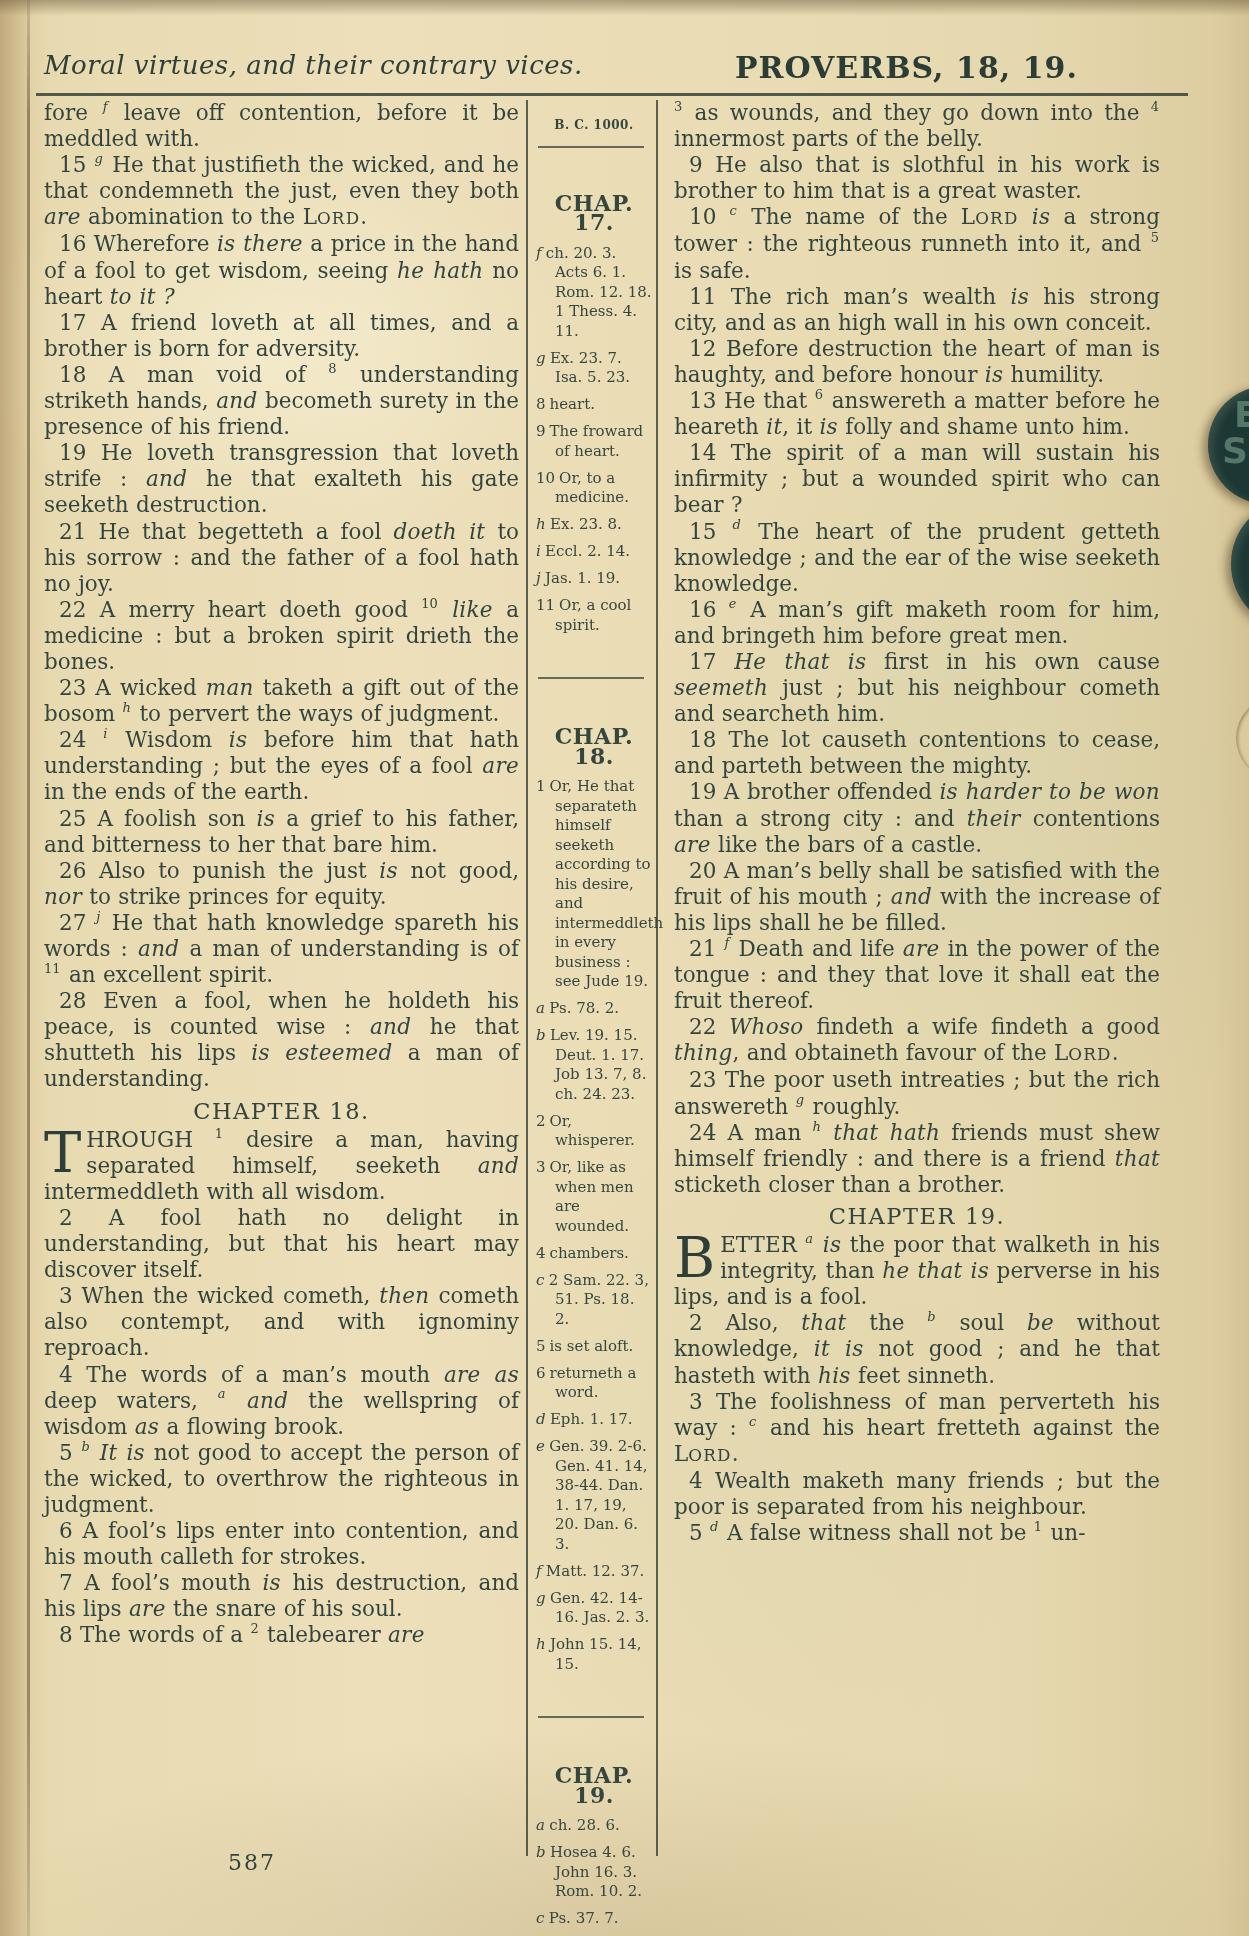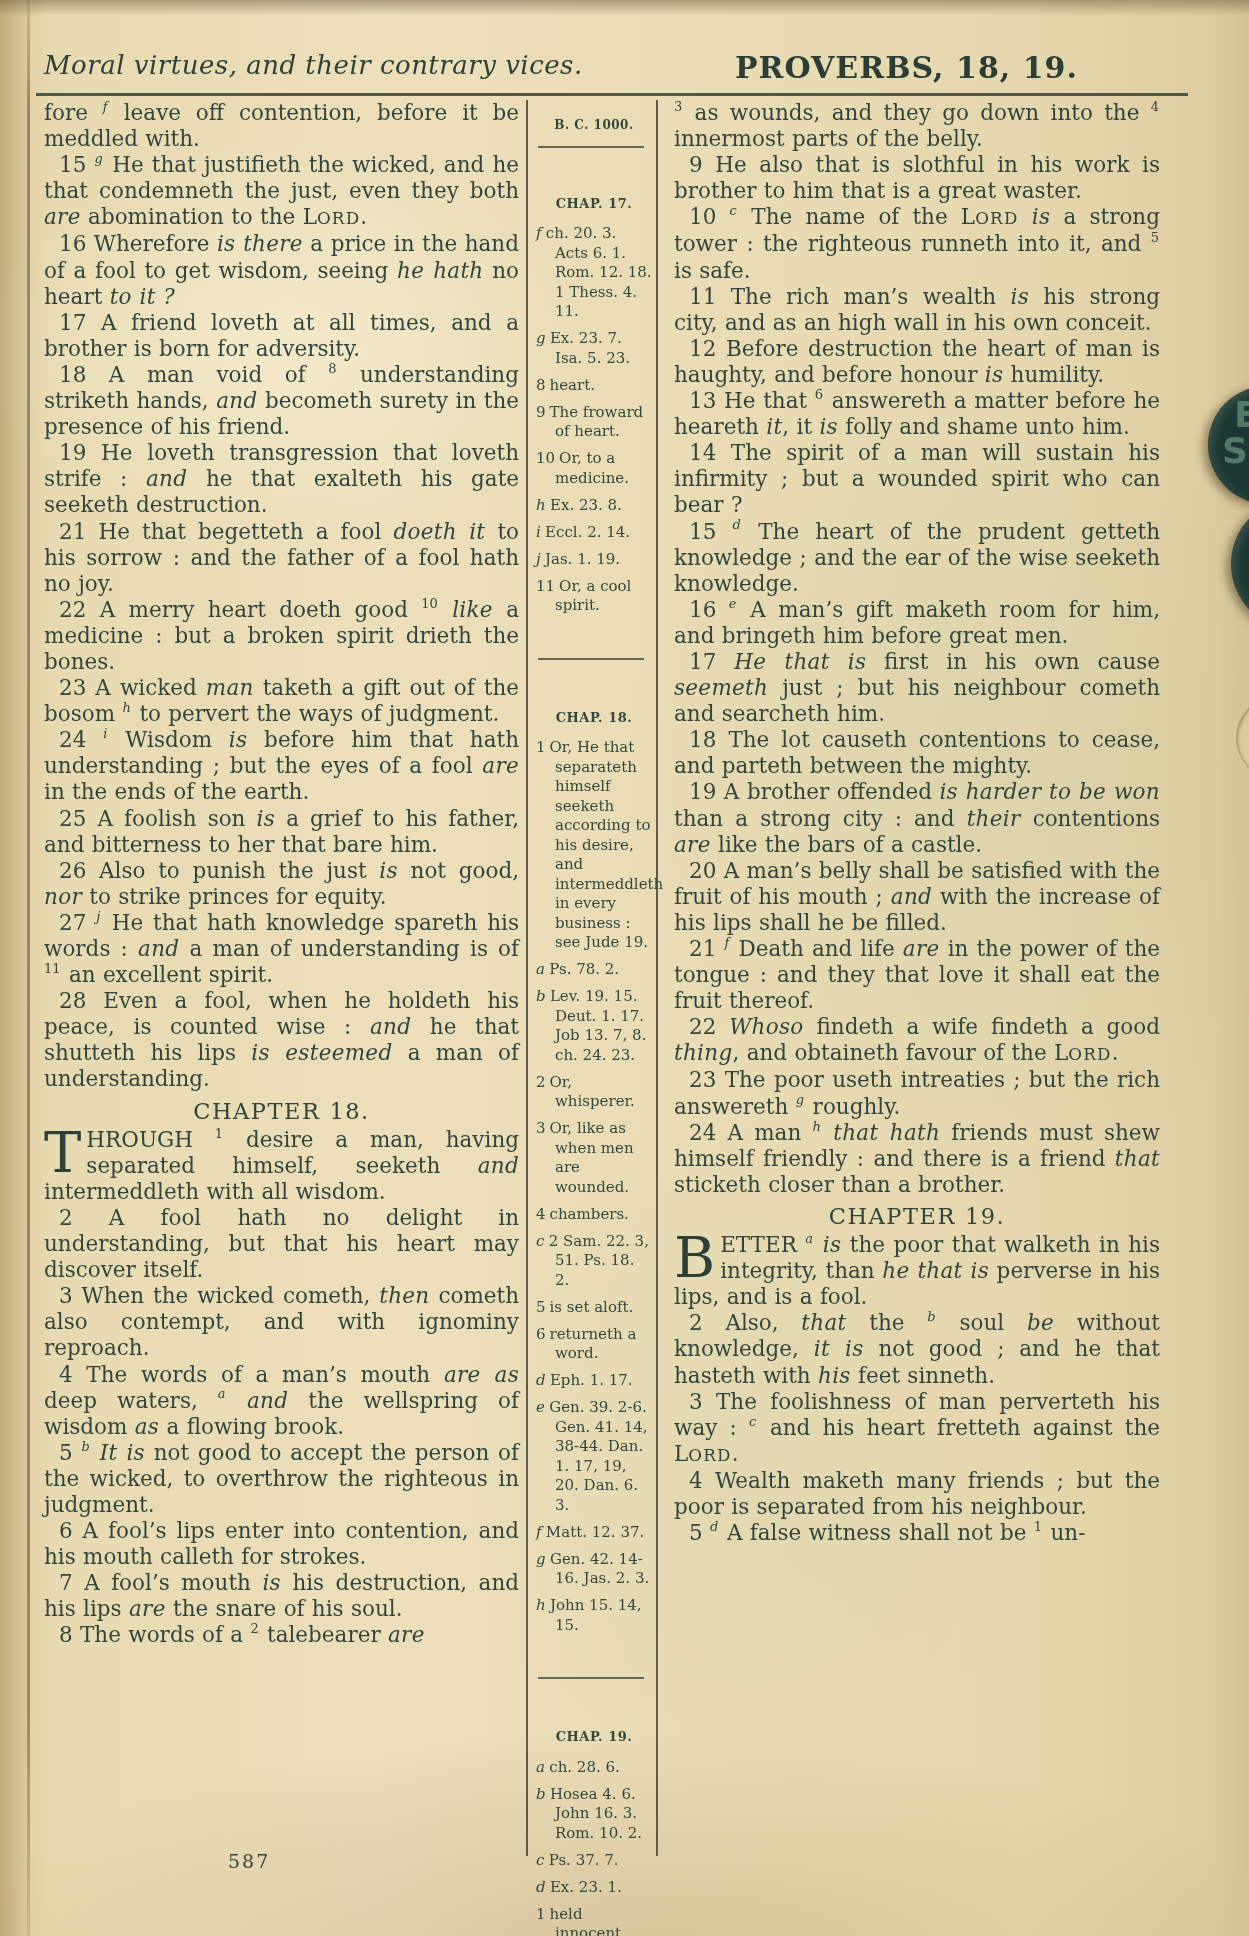--- a/index.html
+++ b/index.html
@@ -45,25 +45,25 @@
   .dropcap{float:left;font-size:56px;line-height:44px;padding:4px 5px 0 0;
     color:#2e3f39;}
   p.drop{text-indent:0;}
   sup{font-size:13px;line-height:0;position:relative;top:-1px;vertical-align:super;margin-right:1px;}
   .sc{font-size:.78em;letter-spacing:1.2px;}
   i{letter-spacing:.3px;}
 
   .bc{text-align:center;font-weight:bold;font-size:12px;letter-spacing:.5px;margin:12px 0 10px;}
   .crule{height:2px;background:rgba(48,60,52,.72);margin:42px 8px 48px 2px;}
   .crule.tight{margin:8px 8px 46px 2px;}
-  .cchap{text-align:center;font-weight:bold;font-size:13px;letter-spacing:.5px;margin:0 0 11px;}
+  .cchap{text-align:center;font-weight:bold;font-size:22px;letter-spacing:.5px;margin:0 0 11px;}
   .note{padding-left:19px;text-indent:-19px;margin-bottom:7.5px;}
   .note .nm{margin-right:4px;}
 
-  .page-number{position:absolute;left:228px;top:1850px;font-size:19px;letter-spacing:2px;}
+  .page-number{position:absolute;left:228px;top:1850px;font-size:22px;letter-spacing:2px;}
 
   .tab{position:absolute;border-radius:50%;background:#1d3834;
     box-shadow:inset 5px 3px 8px rgba(230,240,220,.13), -5px 3px 9px rgba(60,45,20,.45);}
   .tab-1{left:1208px;top:386px;width:118px;height:118px;}
   .tab-2{left:1231px;top:498px;width:132px;height:132px;}
   .tab-letter{position:absolute;color:#55776a;font-weight:bold;
     font-family:"DejaVu Sans","Liberation Sans",sans-serif;}
   .tab-letter.e{left:26px;top:8px;font-size:36px;}
   .tab-letter.s{left:14px;top:44px;font-size:36px;}
   .notch-light{position:absolute;left:1236px;top:696px;width:84px;height:84px;

